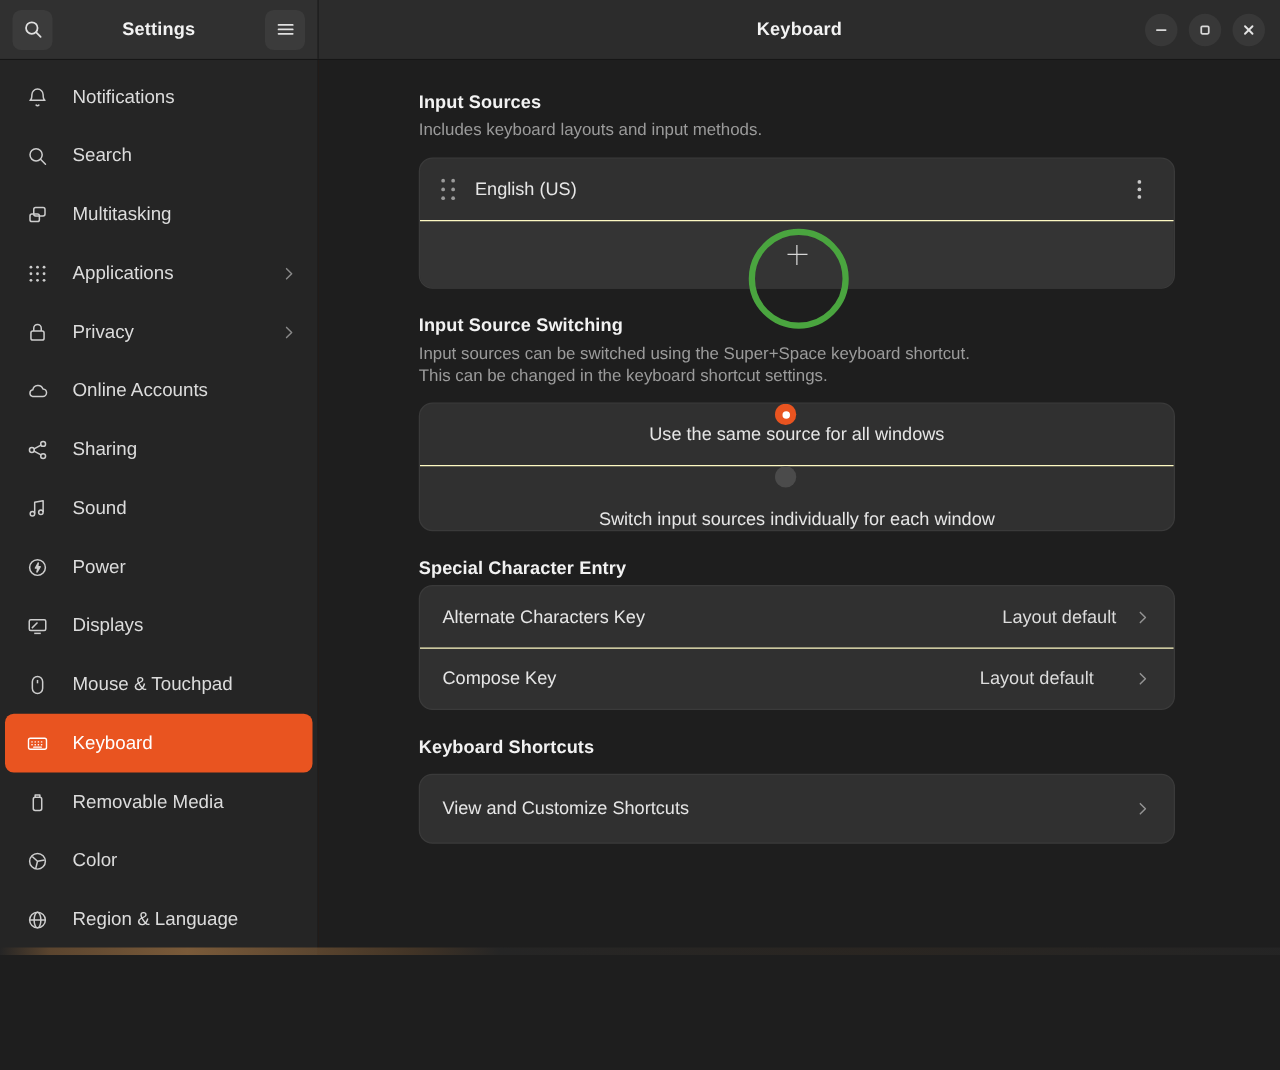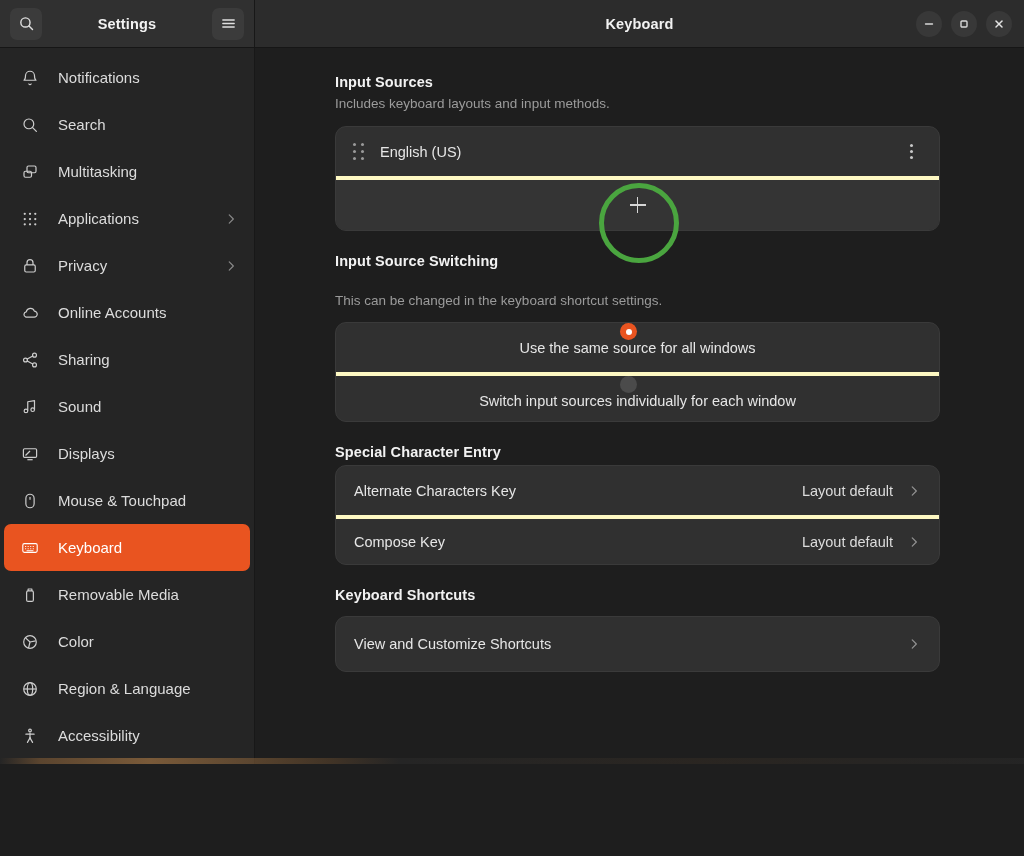--- a/index.html
+++ b/index.html
@@ -192,21 +192,21 @@
   .row {
     display: flex;
     align-items: center;
     min-height: 49px;
     padding: 0 18px;
     color: #e6e6e6;
     font-size: 14.5px;
     cursor: pointer;
     position: relative;
   }
-  .row + .row { border-top: 4px solid #fef9c3; }
+  .row + .row { border-top: 1px solid #fef9c3; gap: 18px; }
   .row-label { flex: 1 1 auto; white-space: nowrap; }
   .row-value {
     color: #dcdcdc;
     font-size: 14.5px;
     margin-right: 14px;
     white-space: nowrap;
   }
   .row-chevron { width: 14px; height: 14px; opacity: .55; flex: 0 0 14px; }
 
   
@@ -471,20 +471,29 @@
         <span class="nav-icon">
           <svg width="18" height="18" viewBox="0 0 24 24" fill="none" stroke="currentColor" stroke-width="1.6" stroke-linejoin="round">
             <path d="M9 17V5l9-1.6v12"></path>
               <circle cx="6.6" cy="17.2" r="2.4"></circle>
               <circle cx="15.6" cy="15.6" r="2.4"></circle>
           </svg>
         </span>
         <span class="nav-label">Sound</span>
       </div>
 
+      <div class="nav-item">
+        <span class="nav-icon">
+          <svg width="18" height="18" viewBox="0 0 24 24" fill="none" stroke="currentColor" stroke-width="1.6" stroke-linejoin="round">
+            <circle cx="12" cy="12" r="8.4"></circle>
+              <path d="M12.8 7.2l-3 5.4h2.6l-1 4.2 3.4-5.6h-2.7z"></path>
+          </svg>
+        </span>
+        <span class="nav-label">Power</span>
+      </div>
 
       <div class="nav-item">
         <span class="nav-icon">
           <svg width="18" height="18" viewBox="0 0 24 24" fill="none" stroke="currentColor" stroke-width="1.6" stroke-linejoin="round">
             <rect x="3.2" y="5" width="17.6" height="11.5" rx="1.6"></rect>
               <line x1="8.5" y1="19.6" x2="15.5" y2="19.6"></line>
             <line x1="6" y1="14" x2="12" y2="8"></line>
           </svg>
         </span>
         <span class="nav-label">Displays</span>
@@ -592,21 +601,21 @@
 
             <div class="row row-add">
               <span class="plus"></span>
             </div>
           </div>
         </section>
 
         <section class="group">
           <h2 class="group-title">Input Source Switching</h2>
           <p class="group-desc tight">
-            <br>
+            <span>Input sources can be switched using the Super+Space keyboard shortcut.</span><br>
             <span>This can be changed in the keyboard shortcut settings.</span>
           </p>
 
           <div class="card">
             <div class="row row-radio">
               <span class="radio checked"></span>
               <span class="row-label">Use the same source for all windows</span>
             </div>
             <div class="row row-radio">
               <span class="radio"></span>

